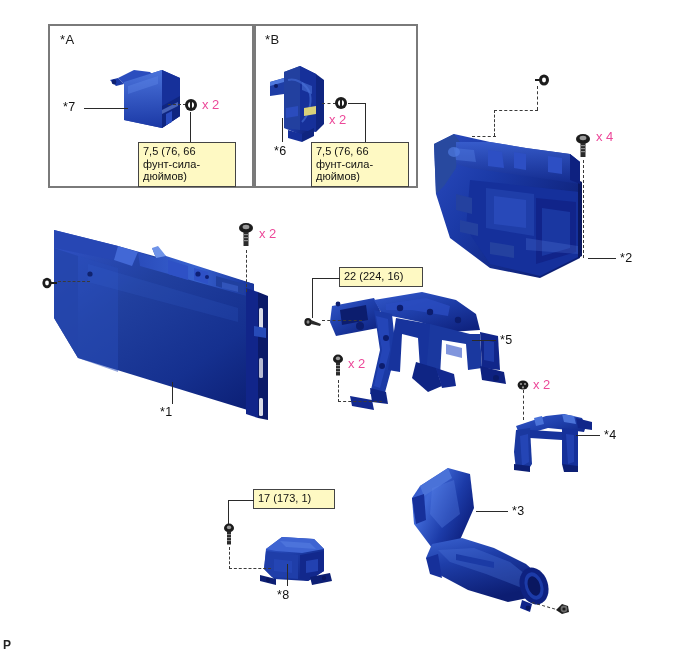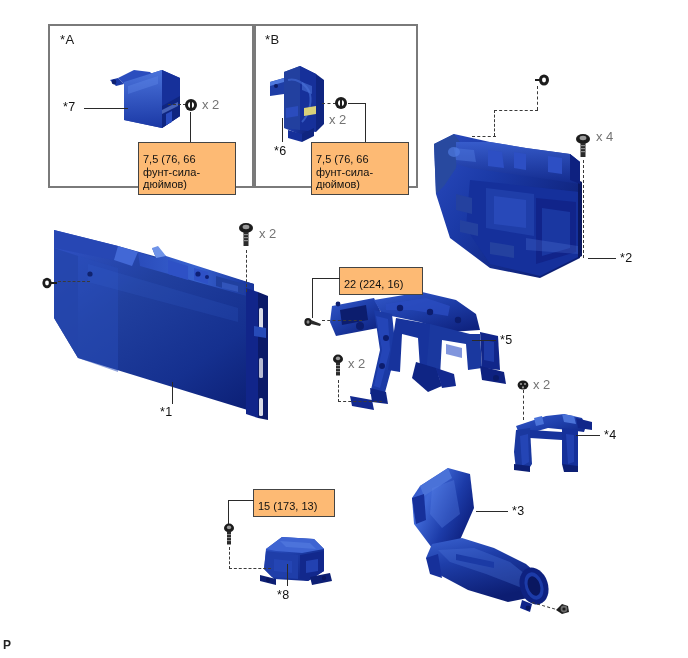--- a/index.html
+++ b/index.html
@@ -36,31 +36,31 @@
   .ref {
     position: absolute;
     font-size: 12.5px;
     color: #111111;
     white-space: nowrap;
     letter-spacing: 0.3px;
   }
   .qty {
     position: absolute;
     font-size: 13px;
-    color: #737373;
+    color: #ec4899;
     white-space: nowrap;
   }
 
   
   .torque {
     position: absolute;
     border: 1.5px solid #444444;
-    background: #fdba74;
+    background: #fef9c3;
     box-sizing: border-box;
-    padding: 10px 4px 3px 4px;
+    padding: 2px 4px 3px 4px;
     font-size: 11px;
     line-height: 12.5px;
     color: #111111;
     white-space: pre-line;
   }
 
   
   .leader {
     position: absolute;
     background: #2a2a2a;
@@ -485,21 +485,21 @@
       <path d="M16,26 L34,28 L34,40 L16,38 Z" fill="#2a4cc0" opacity="0.5"></path>
       <path d="M2,42 L18,46 L18,52 L2,48 Z" fill="#0d1f74"></path>
       <path d="M52,44 L72,40 L74,48 L54,52 Z" fill="#0d1f74"></path>
       <circle cx="10" cy="47" r="2.2" fill="#0a1760"></circle>
       <circle cx="66" cy="45" r="2.2" fill="#0a1760"></circle>
     </svg>
   </div>
   <div class="ref" style="left:277px; top:588px;">*8</div>
   <div class="leader v" style="left:287px; top:564px; height:22px;"></div>
 
-  <div class="torque" style="left:253px; top:489px; width:82px;">15 (173, 13)</div>
+  <div class="torque" style="left:253px; top:489px; width:82px;">17 (173, 1)</div>
   <div class="leader h" style="left:228px; top:500px; width:26px;"></div>
   <div class="leader v" style="left:228px; top:500px; height:25px;"></div>
   <div class="fastener" style="left:222px; top:523px;">
     <svg width="14" height="24" viewBox="0 0 14 24">
       <ellipse cx="7" cy="5" rx="5" ry="4.4" fill="#1c1c1c"></ellipse>
       <ellipse cx="7" cy="4.4" rx="2.2" ry="1.8" fill="#9a9a9a"></ellipse>
       <rect x="5" y="8.5" width="4" height="13" fill="#2a2a2a"></rect>
       <rect x="5" y="11" width="4" height="1.1" fill="#8a8a8a"></rect>
       <rect x="5" y="14" width="4" height="1.1" fill="#8a8a8a"></rect>
       <rect x="5" y="17" width="4" height="1.1" fill="#8a8a8a"></rect>

